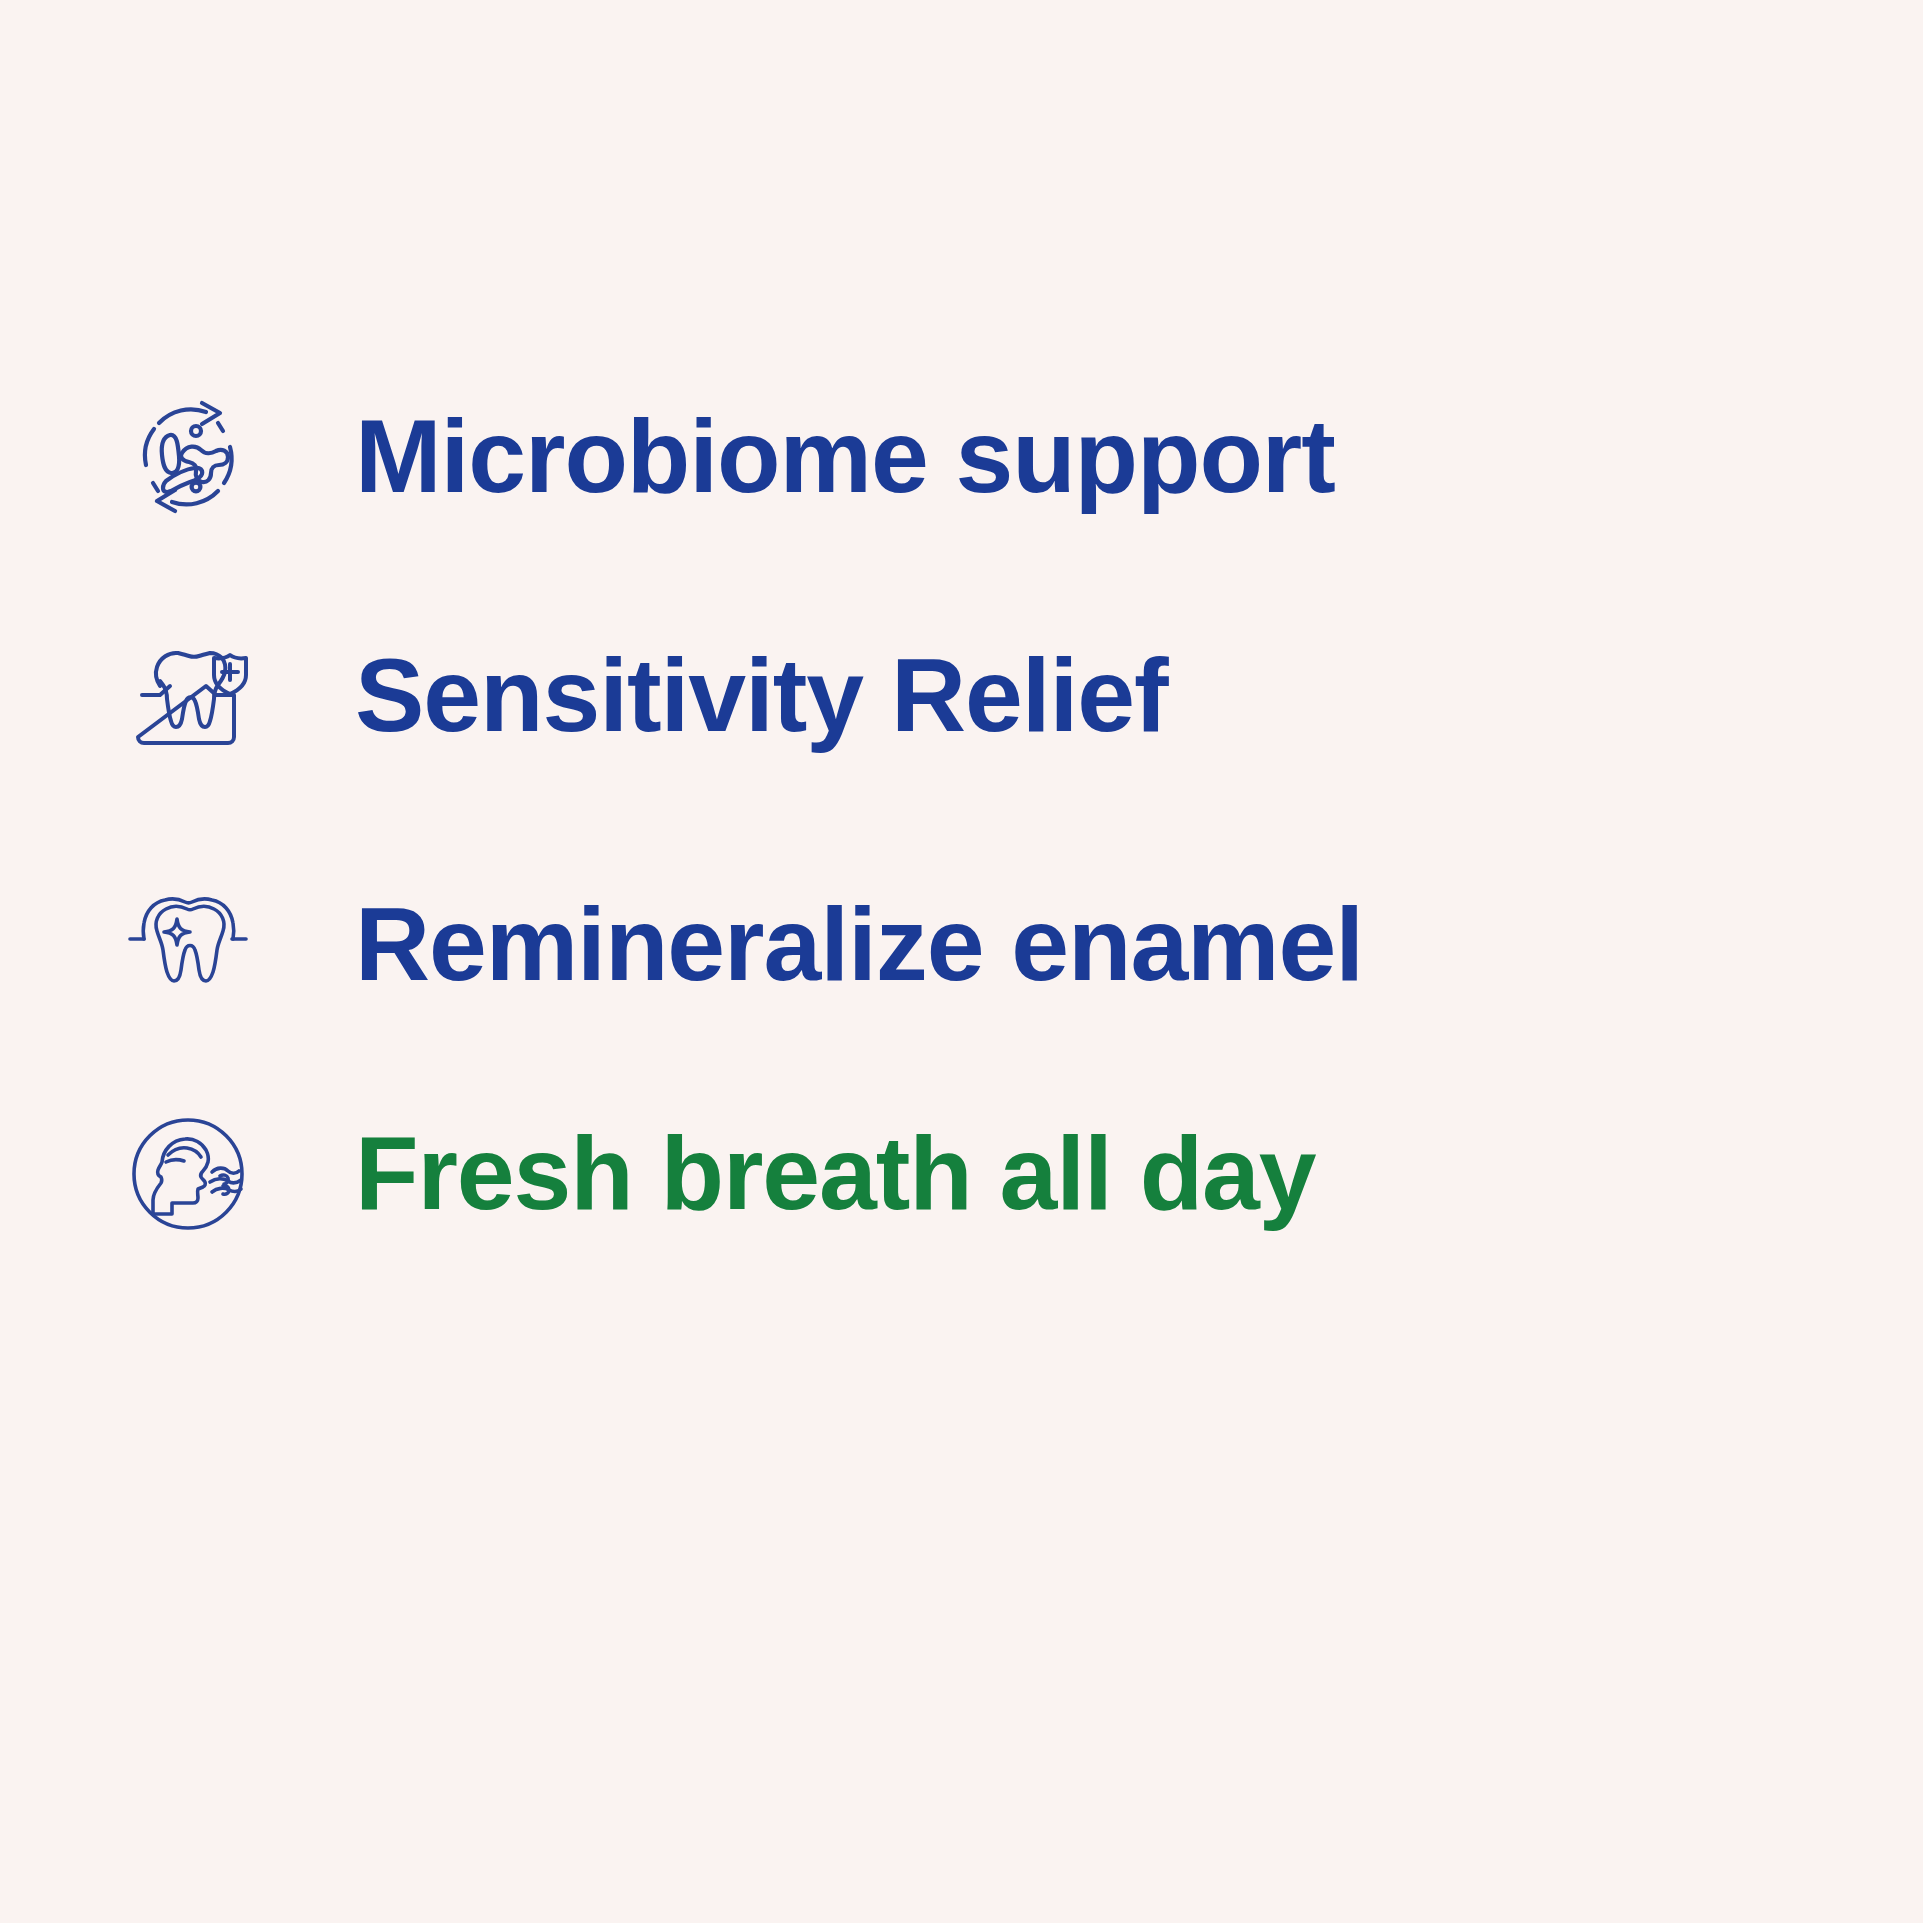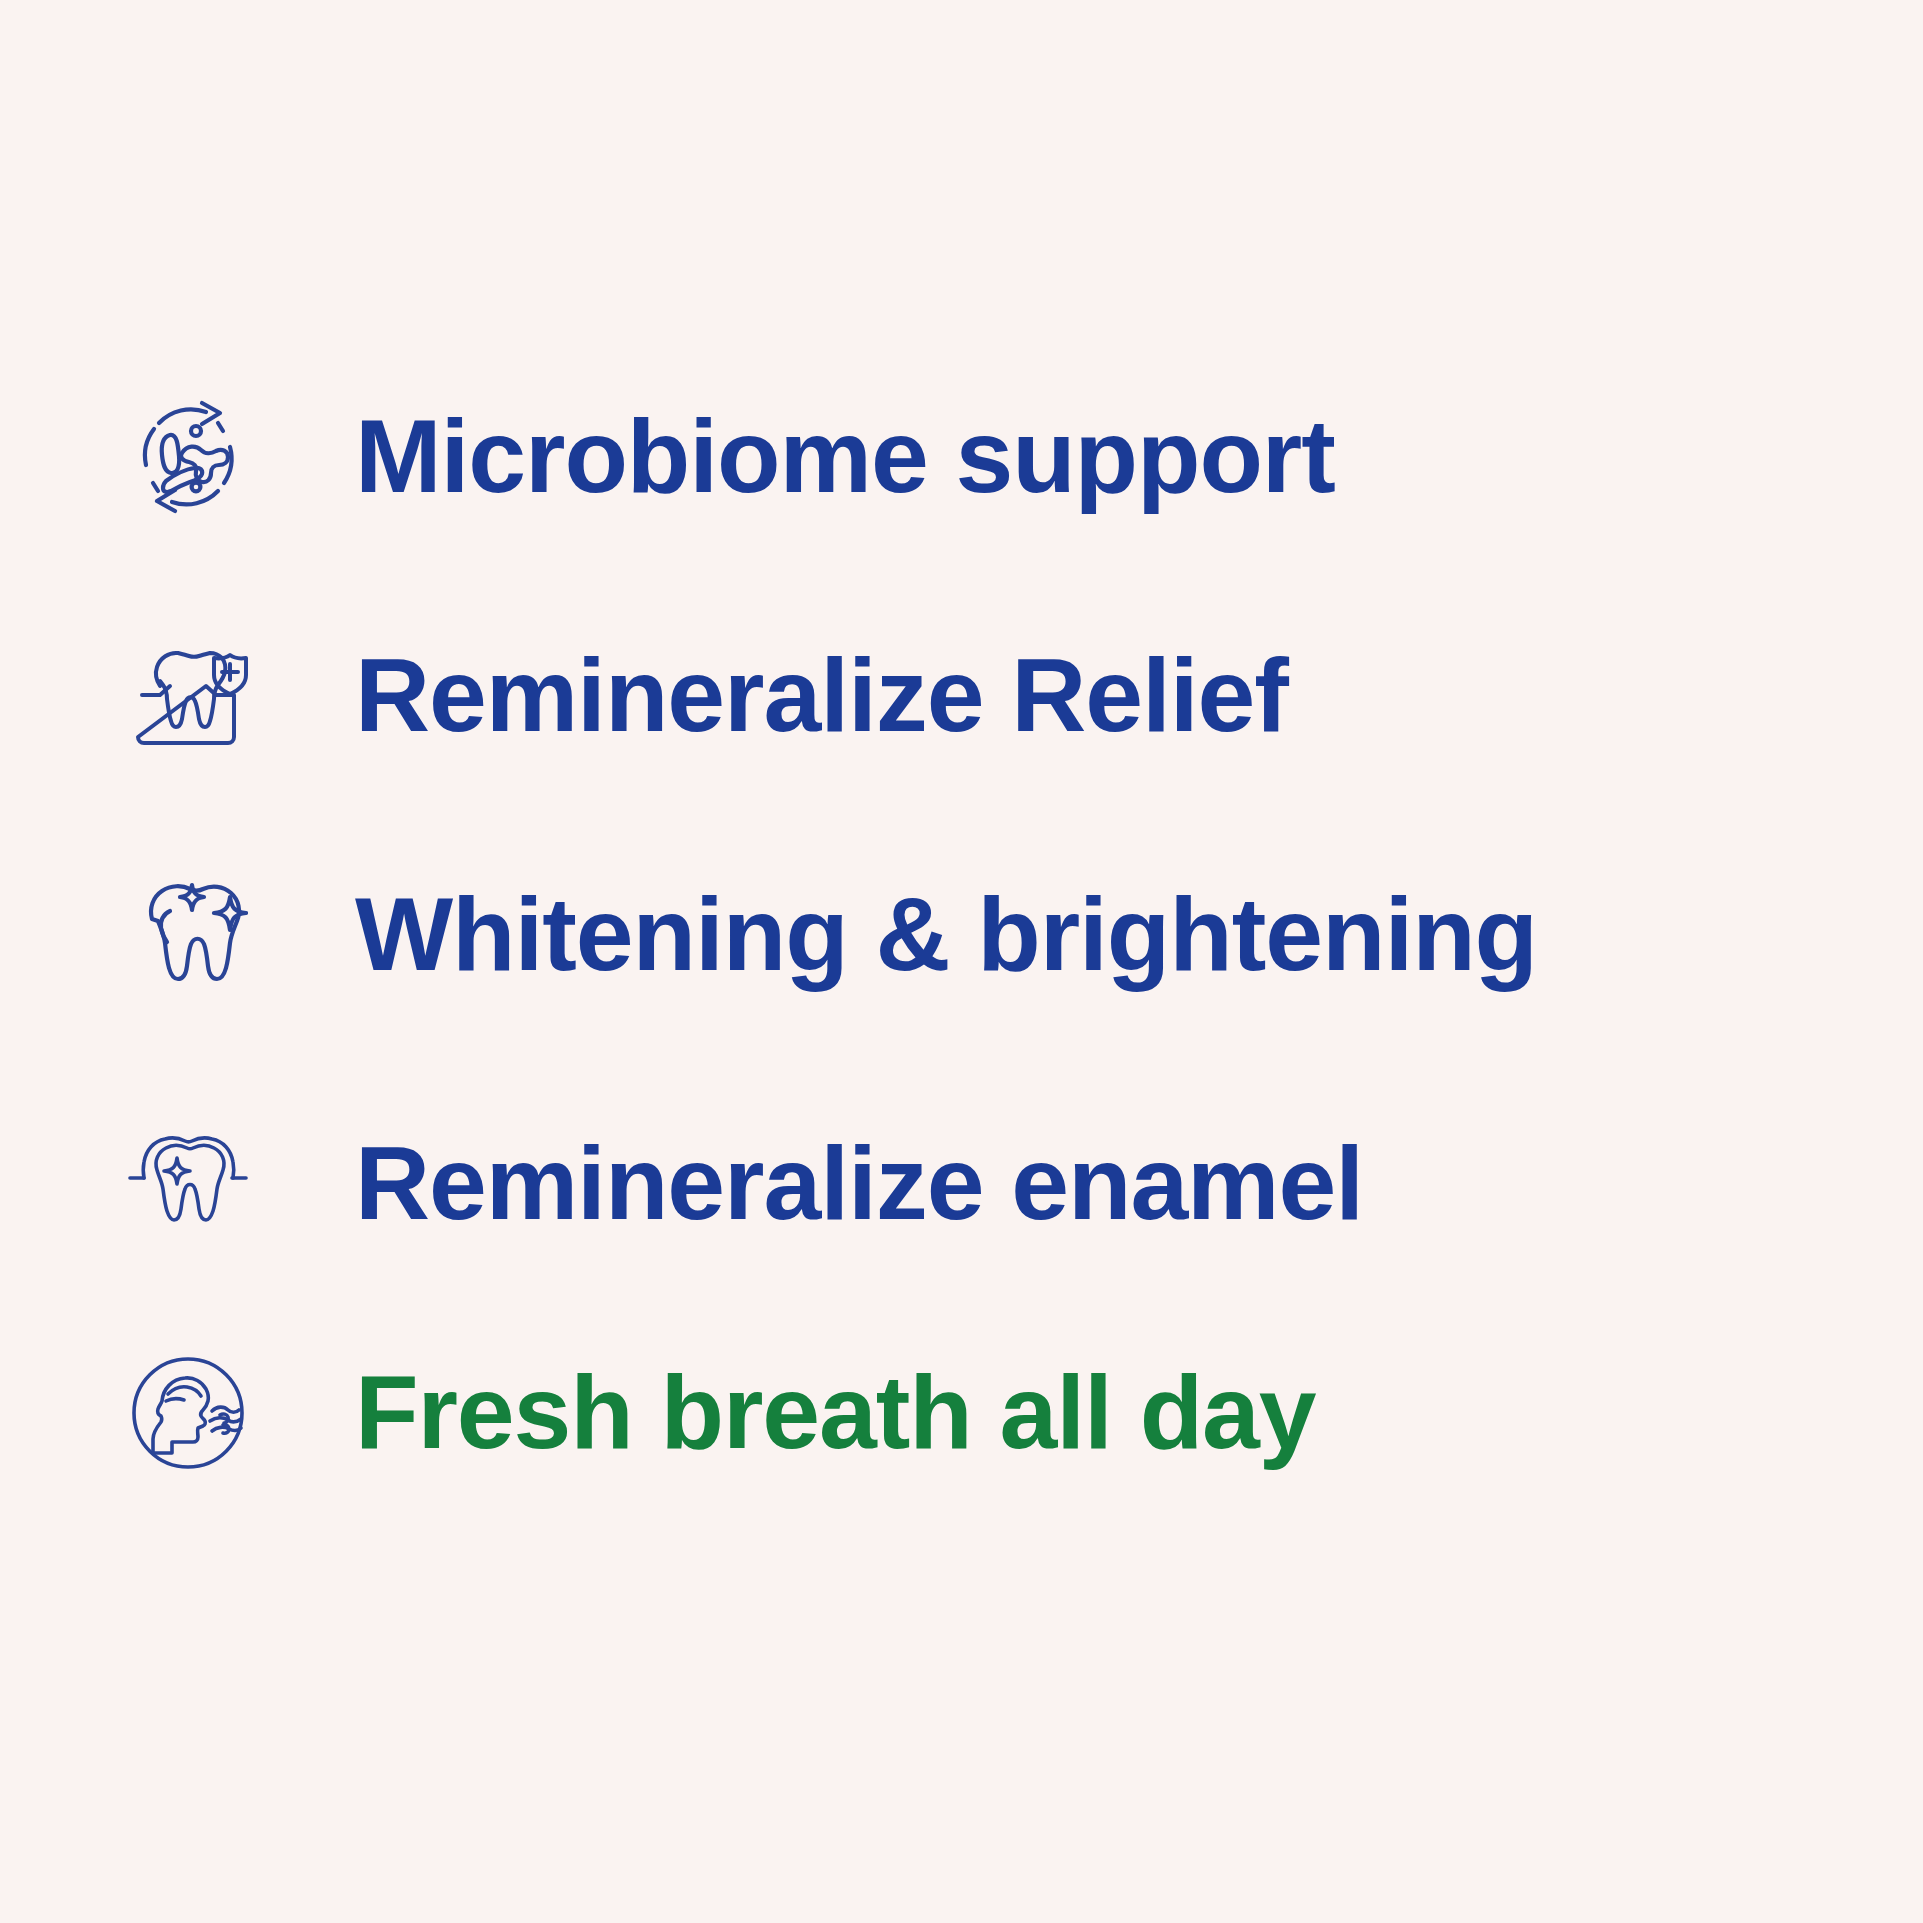--- a/index.html
+++ b/index.html
@@ -102,40 +102,23 @@
 
             <path d="M32 50 c-4 -6 -5 -13 -3 -19 c3 -9 12 -15 21 -14 c4 1 8 2 11 3 c3 1 7 1 10 0 c3 -1 7 -2 11 -3 c5 0 9 2 12 5"></path>
             <path d="M94 22 c3 4 4 9 3 14 c-1 5 -4 9 -7 13 c-3 4 -4 9 -4 14 c-1 8 -2 16 -4 22 c-1 4 -3 6 -5 6 c-3 0 -5 -3 -6 -8 c-1 -7 -2 -14 -4 -18 c-2 -5 -7 -5 -9 0 c-2 4 -3 11 -4 18 c-1 5 -3 8 -6 8 c-2 0 -4 -2 -5 -6 c-2 -6 -3 -14 -4 -22 c0 -5 -1 -10 -4 -14 l-3 -4"></path>
 
             <path d="M86 22 c6 1 12 0 16 -3 c4 3 10 4 16 3 v17 c0 9 -7 15 -16 19 c-9 -4 -16 -10 -16 -19 z"></path>
 
             <path d="M102 28 v16 M94 36 h16"></path>
           </g>
         </svg>
       </span>
-      <span class="benefit-label" style="color: rgb(27, 59, 150);">Remineralize Relief</span>
+      <span class="benefit-label" style="color: rgb(27, 59, 150);">Sensitivity Relief</span>
     </div>
 
-    <div class="benefit-row">
-      <span class="benefit-icon">
-        <svg viewBox="0 0 120 120" fill="none" xmlns="http://www.w3.org/2000/svg">
-          <g stroke="#2a4496" stroke-width="4.2" stroke-linecap="round" stroke-linejoin="round" fill="none">
-
-            <path d="M24 44 c-3 -11 1 -22 10 -28 c9 -6 20 -6 28 -2 c4 2 9 2 13 0 c9 -4 20 -3 28 4 c8 7 10 18 6 28 c-3 8 -6 14 -7 22 c-1 9 -2 18 -4 25 c-2 7 -5 11 -9 11 c-5 0 -8 -5 -9 -13 c-1 -9 -2 -17 -4 -22 c-3 -7 -10 -7 -13 0 c-2 5 -3 13 -4 22 c-1 8 -4 13 -9 13 c-4 0 -7 -4 -9 -11 c-2 -7 -3 -16 -4 -25 c-1 -8 -4 -14 -7 -22 z"></path>
-
-            <path d="M42 36 c-7 3 -10 10 -9 17 c1 5 3 10 6 14"></path>
-
-            <path d="M64 10 c1 8 4 11 12 12 c-8 1 -11 5 -12 13 c-1 -8 -4 -12 -12 -13 c8 -1 11 -4 12 -12 z"></path>
-
-            <path d="M102 22 c1.5 11 5 15 16 16 c-11 1 -14.5 5 -16 17 c-1.5 -12 -5 -16 -16 -17 c11 -1 14.5 -5 16 -16 z"></path>
-          </g>
-        </svg>
-      </span>
-      <span class="benefit-label" style="color: rgb(27, 59, 150);">Whitening &amp; brightening</span>
-    </div>
 
     <div class="benefit-row">
       <span class="benefit-icon">
         <svg viewBox="0 0 120 120" fill="none" xmlns="http://www.w3.org/2000/svg">
           <g stroke="#2a4496" stroke-width="3.6" stroke-linecap="round" stroke-linejoin="round" fill="none">
 
             <path d="M2 64 h14"></path>
             <path d="M104 64 h14"></path>
 
             <path d="M16 64 c-1 -6 -1 -11 0 -16 c2 -12 10 -21 21 -23 c7 -2 14 -1 20 2 c2 1 5 1 7 0 c6 -3 13 -4 20 -2 c11 2 19 11 21 23 c1 5 1 10 0 16"></path>

